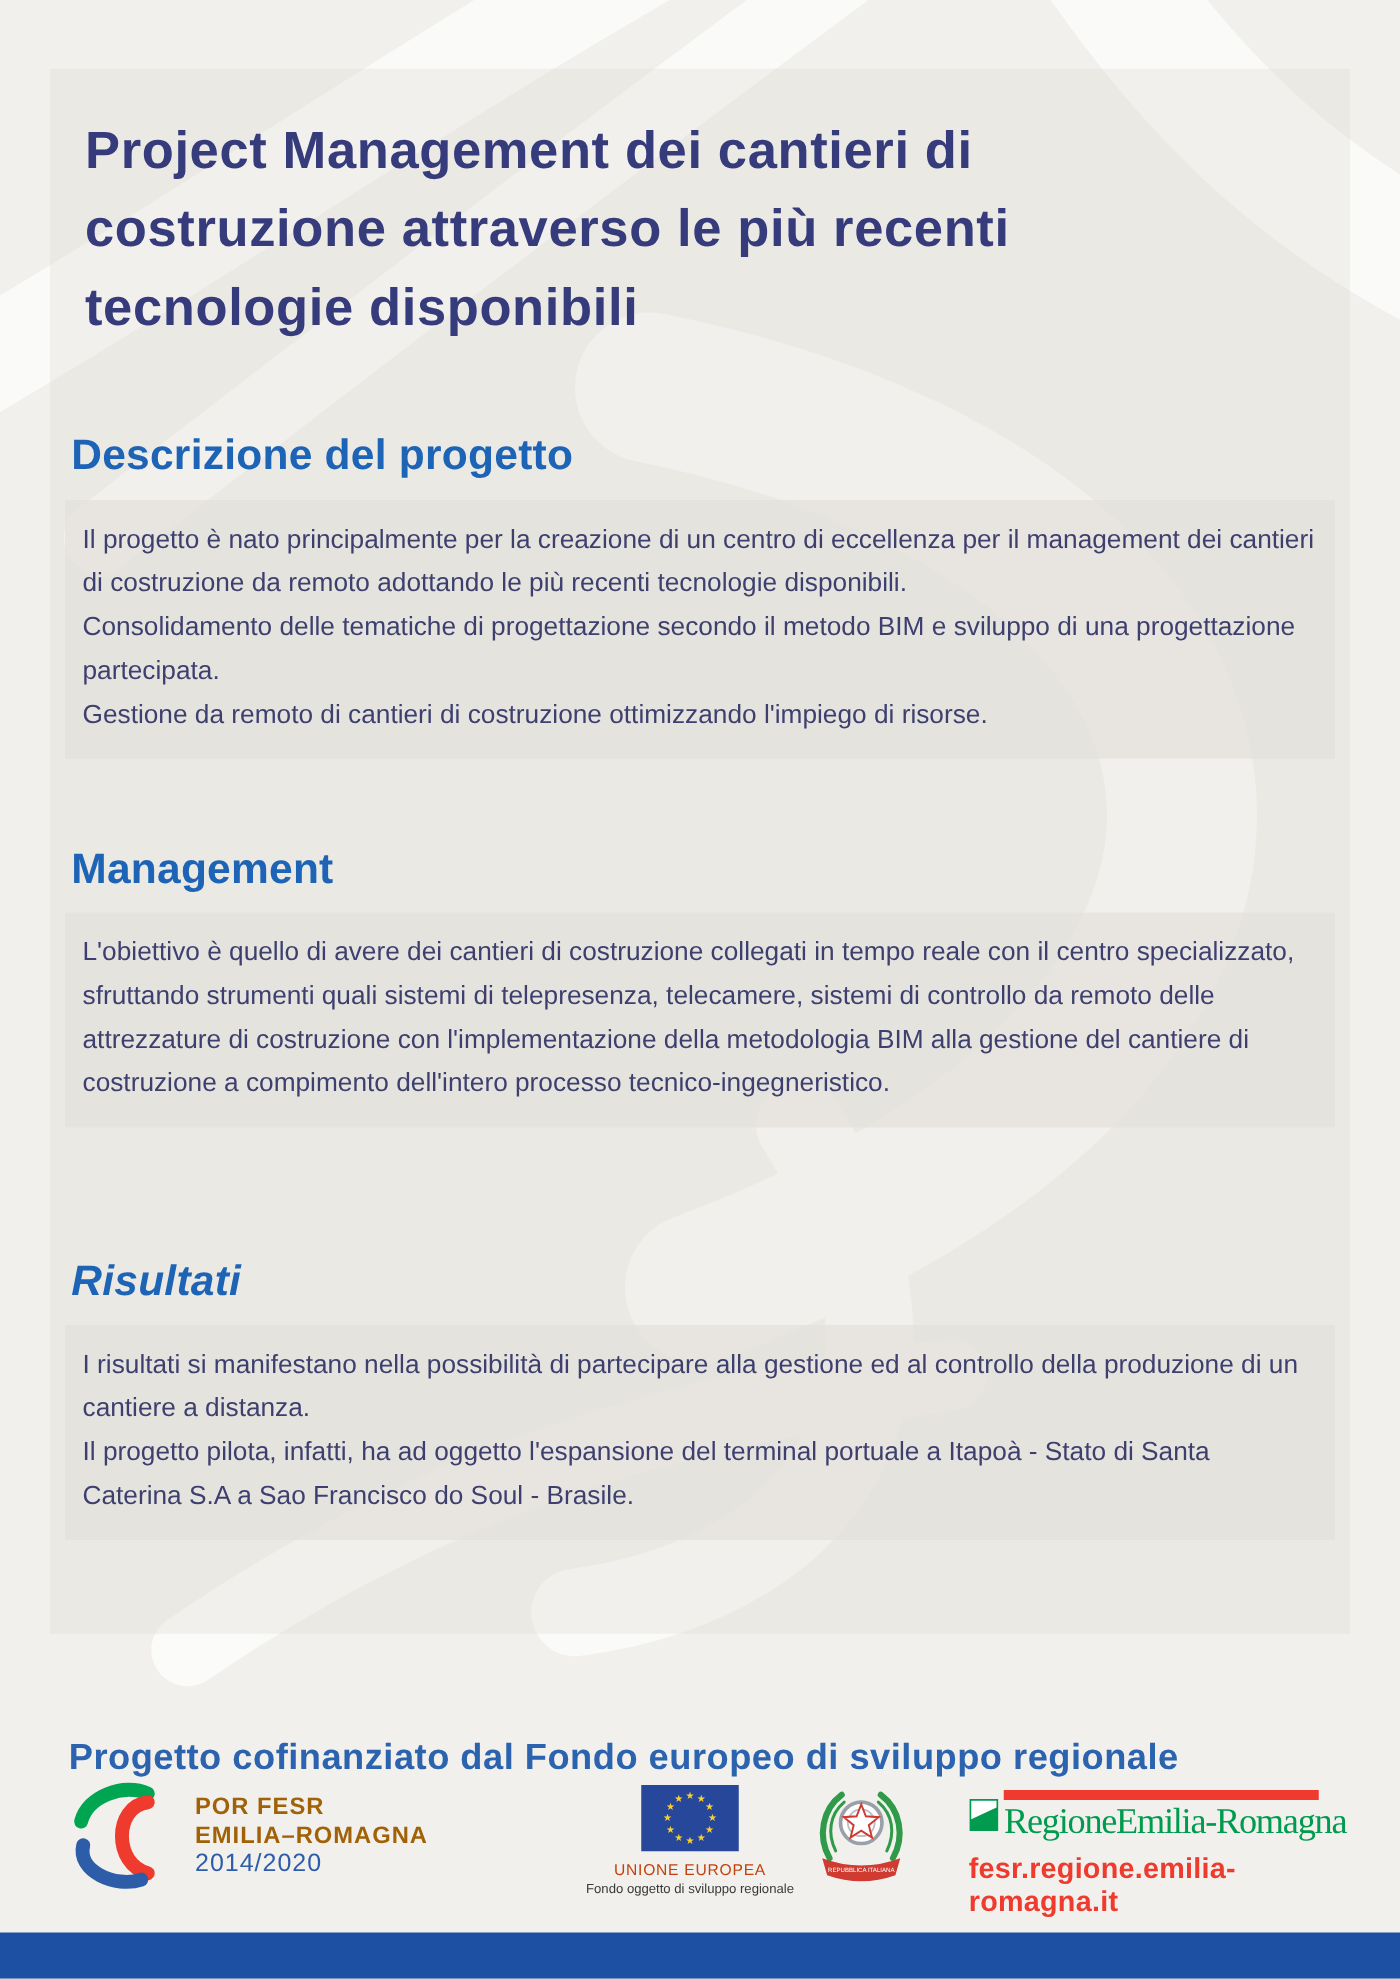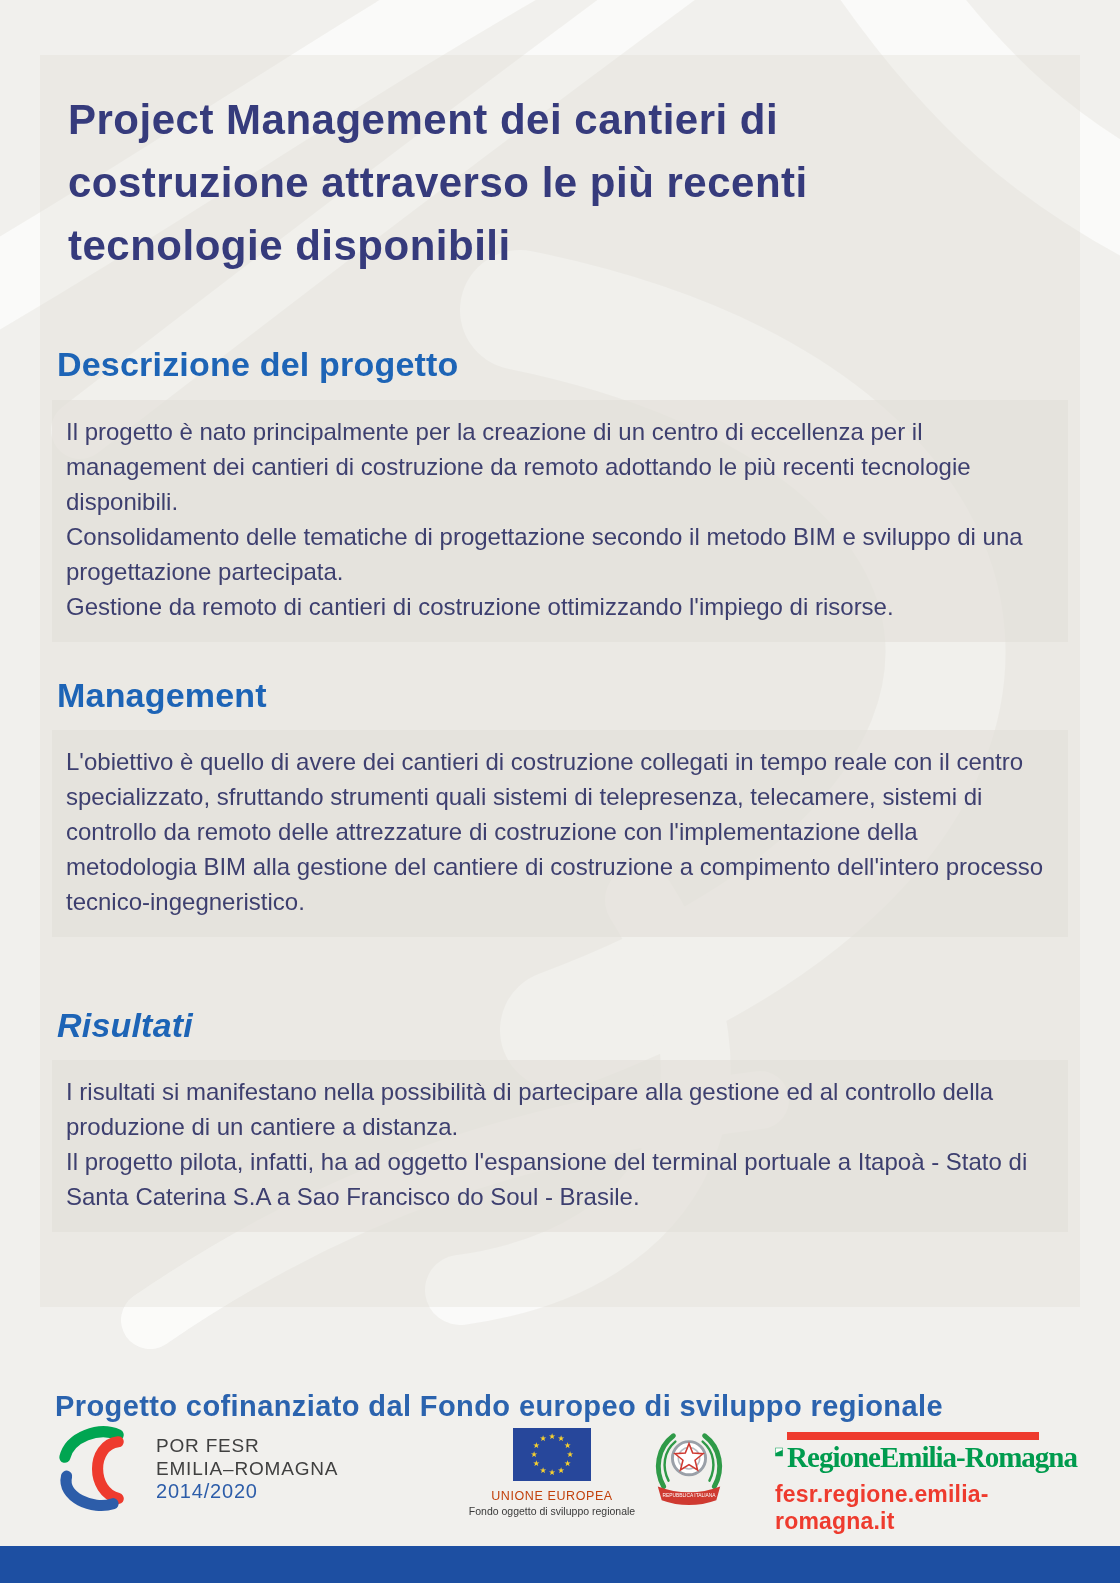--- a/index.html
+++ b/index.html
@@ -22,36 +22,36 @@
   .sec-heading {
     position:absolute; left:57px;
     font-size:34px; font-weight:bold; color:#1d64b6; letter-spacing:0.2px;
   }
   #h-descrizione { top:345px; }
   #h-obiettivi   { top:676px; }
   #h-risultati   { top:1006px;font-style:italic; }
   .sec-block {
     position:absolute; left:52px; width:1016px;
     background:rgba(226,223,216,0.62);
-    color:#3d3f6f; font-size:24px; line-height:35px;
+    color:#3d3f6f; font-size:21px; line-height:35px;
     padding:14px 16px 18px 14px; white-space:pre-line;
   }
   #b-descrizione { top:400px; }
   #b-obiettivi   { top:730px; }
   #b-risultati   { top:1060px; }
   .footer-note {
     position:absolute; left:55px; top:1390px;
     font-size:29px; font-weight:bold; color:#2b63ae; letter-spacing:0.4px;
   }
   
   .logo-por {
     position:absolute; left:58px; top:1420px;
     display:flex; align-items:center; gap:12px;
   }
-  .por-l1,.por-l2 { font-size:19px; font-weight:normal; color:#404040; letter-spacing:0.8px; line-height:23px; }
+  .por-l1,.por-l2 { font-size:19px; font-weight:bold; color:#a16207; letter-spacing:0.8px; line-height:23px; }
   .por-l3 { font-size:20px; color:#2d5da9; letter-spacing:0.8px; line-height:23px; }
   .logo-eu {
     position:absolute; left:452px; top:1428px; width:200px; text-align:center;
   }
   .eu-flag {
     width:78px; height:53px; margin:0 auto; position:relative;
     background:#27479b;
   }
   .eu-flag span {
     position:absolute; left:50%; top:50%; width:8px; height:8px; margin:-4px 0 0 -4px;
@@ -70,21 +70,21 @@
   .eu-flag span:nth-child(11){transform:rotate(300deg) translateY(-18px) rotate(-300deg);}
   .eu-flag span:nth-child(12){transform:rotate(330deg) translateY(-18px) rotate(-330deg);}
   .eu-c1 { margin-top:8px; font-size:12.5px; color:#c2410c; letter-spacing:0.6px; }
   .eu-c2 { margin-top:2px; font-size:10.5px; color:#3a3a3a; }
   .logo-italy { position:absolute; left:650px; top:1424px; }
   .logo-regione { position:absolute; left:775px; top:1432px; width:302px; }
   .r-row { display:flex; align-items:flex-start; gap:4px; }
   .r-col { flex:1; }
   .r-bar { width:252px; height:8px; background:#ee3b2e; }
   .r-name {
-    margin-top:1px; font-family:"Liberation Serif", serif; font-weight:bold;
+    margin-top:1px; font-family:"Liberation Serif", serif; font-weight:normal;
     font-size:29px; color:#009b4e; letter-spacing:-1px; white-space:nowrap;
   }
   .r-url {
     margin-top:7px; font-size:23px; font-weight:bold; color:#ee3b2e; letter-spacing:0.2px;
   }
   .bottom-bar {
     position:absolute; left:0; top:1546px; width:1120px; height:37px;
     background:#1d4fa2;
   }
 </style>

